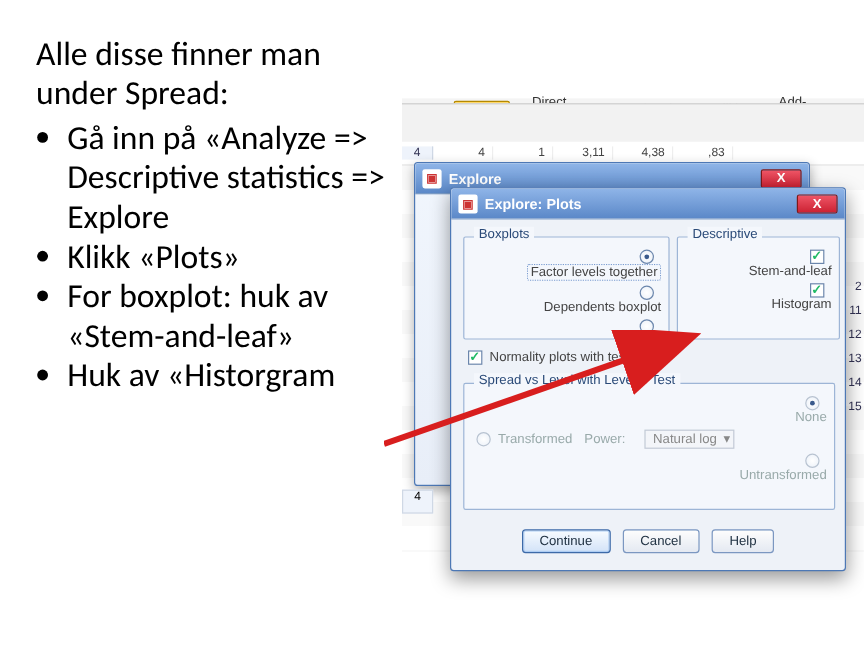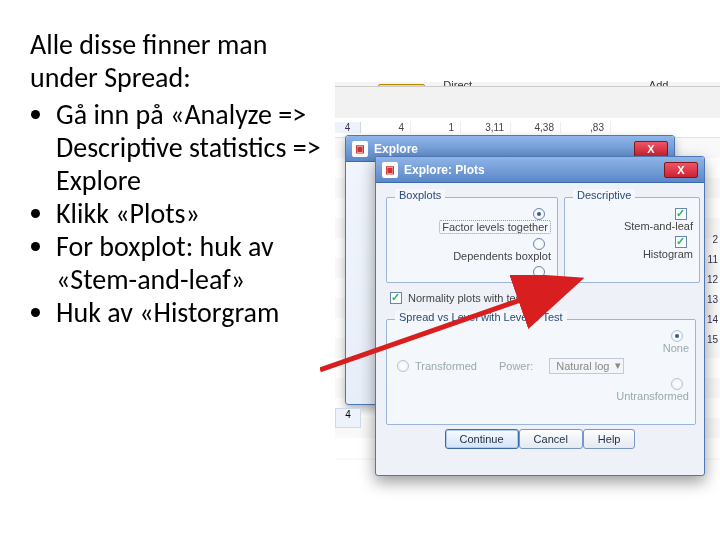--- a/index.html
+++ b/index.html
@@ -152,22 +152,22 @@
   .power-row .sel-box {
     margin-left: 16px;
     border: 1px solid #c2cad6; background: #f3f5f9;
     padding: 1px 14px 1px 6px; font-size: 11px; color: #888;
     position: relative;
   }
   .power-row .sel-box::after {
     content: "▾"; position: absolute; right: 3px; top: 0; color: #888;
   }
   .btn-row {
-    position: absolute; left: 0; right: 0; bottom: 26px;
-    display: flex; justify-content: center; gap: 0;
+    position: absolute; left: 0; right: 0; bottom: 14px;
+    display: flex; justify-content: center; gap: 10px;
   }
   .btn {
     font-size: 11px; padding: 3px 14px;
     background: linear-gradient(#fdfdfd, #e4e9f2);
     border: 1px solid #7b97c1; border-radius: 3px;
     color: #234; cursor: pointer;
   }
   .btn.primary {
     background: linear-gradient(#f7fbff, #d3e3f8);
     border-color: #3d6aa8;
@@ -286,21 +286,21 @@
   <div class="fieldset box-spread">
     <div class="legend">Spread vs Level with Levene Test</div>
     <div style="padding-top:8px">
       <div class="opt disabled">
         <span class="radio sel dis"></span>
         <span>None</span>
       </div>
       <div class="power-row">
         <span class="radio dis"></span>
         <span>Transformed</span>
-        <span style="margin-left:22px">Power:</span>
+        <span style="margin-left:10px">Power:</span>
         <span class="sel-box">Natural log</span>
       </div>
       <div class="opt disabled">
         <span class="radio dis"></span>
         <span>Untransformed</span>
       </div>
     </div>
   </div>
 
   <div class="btn-row">

